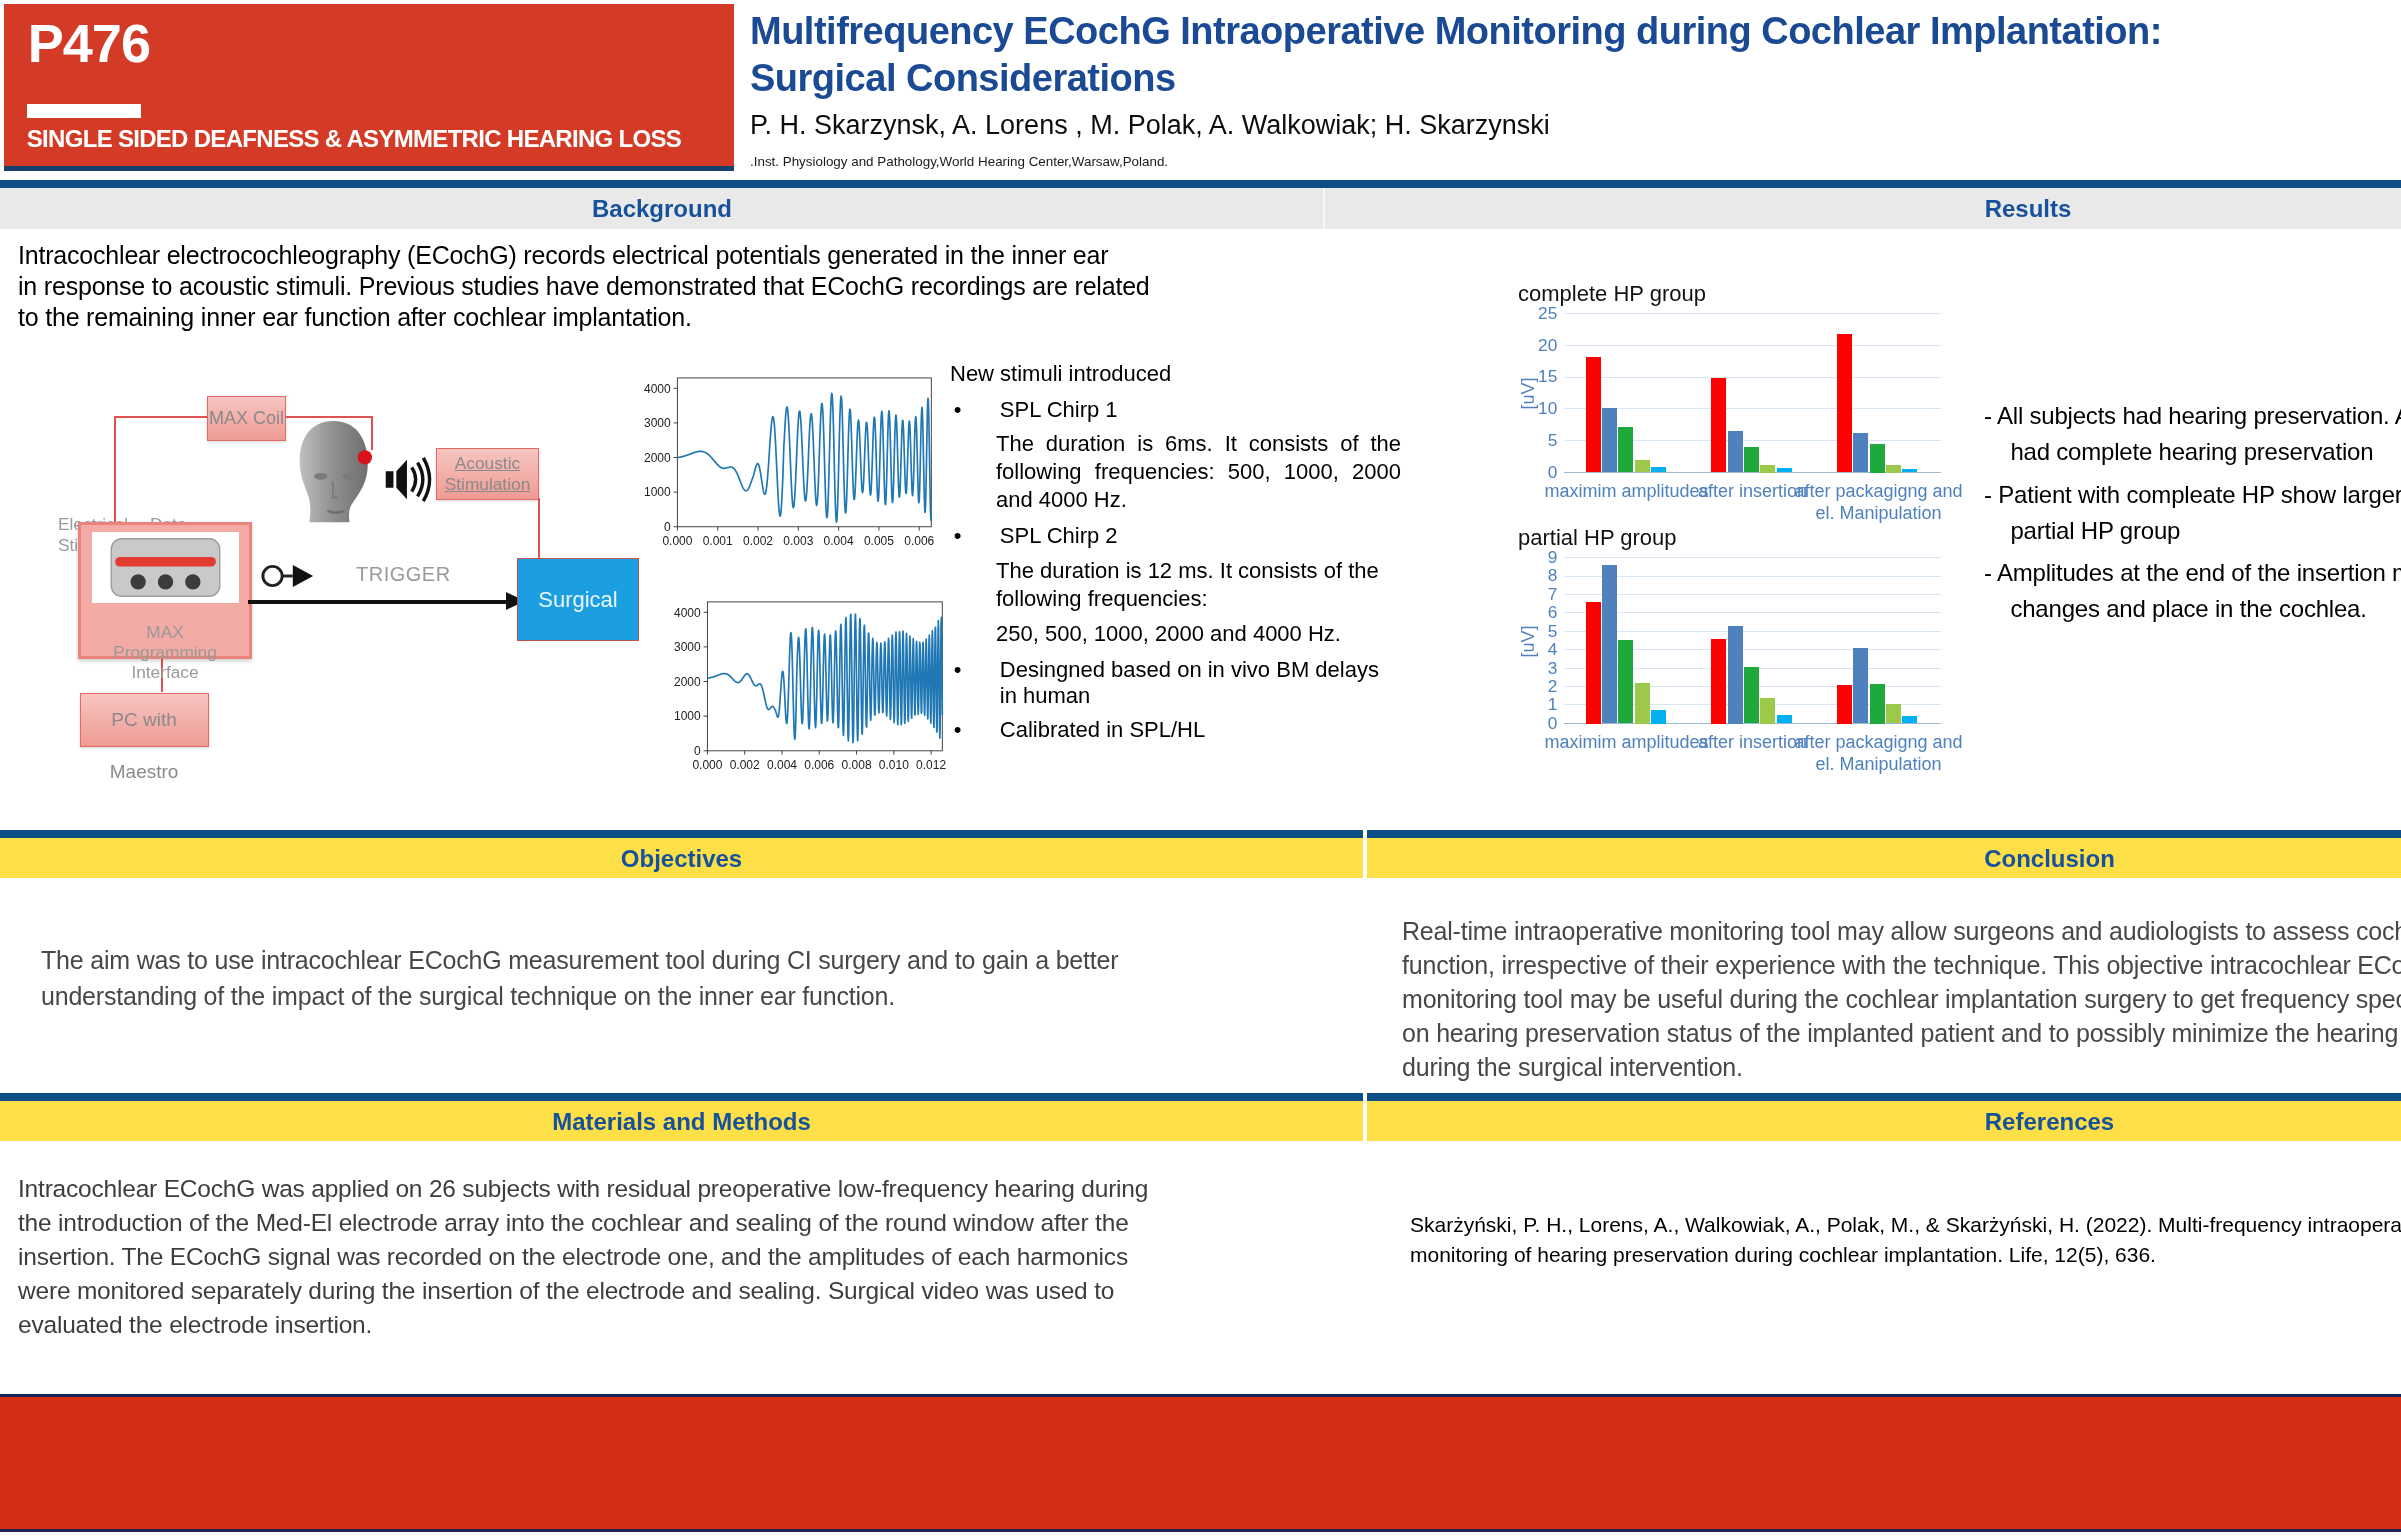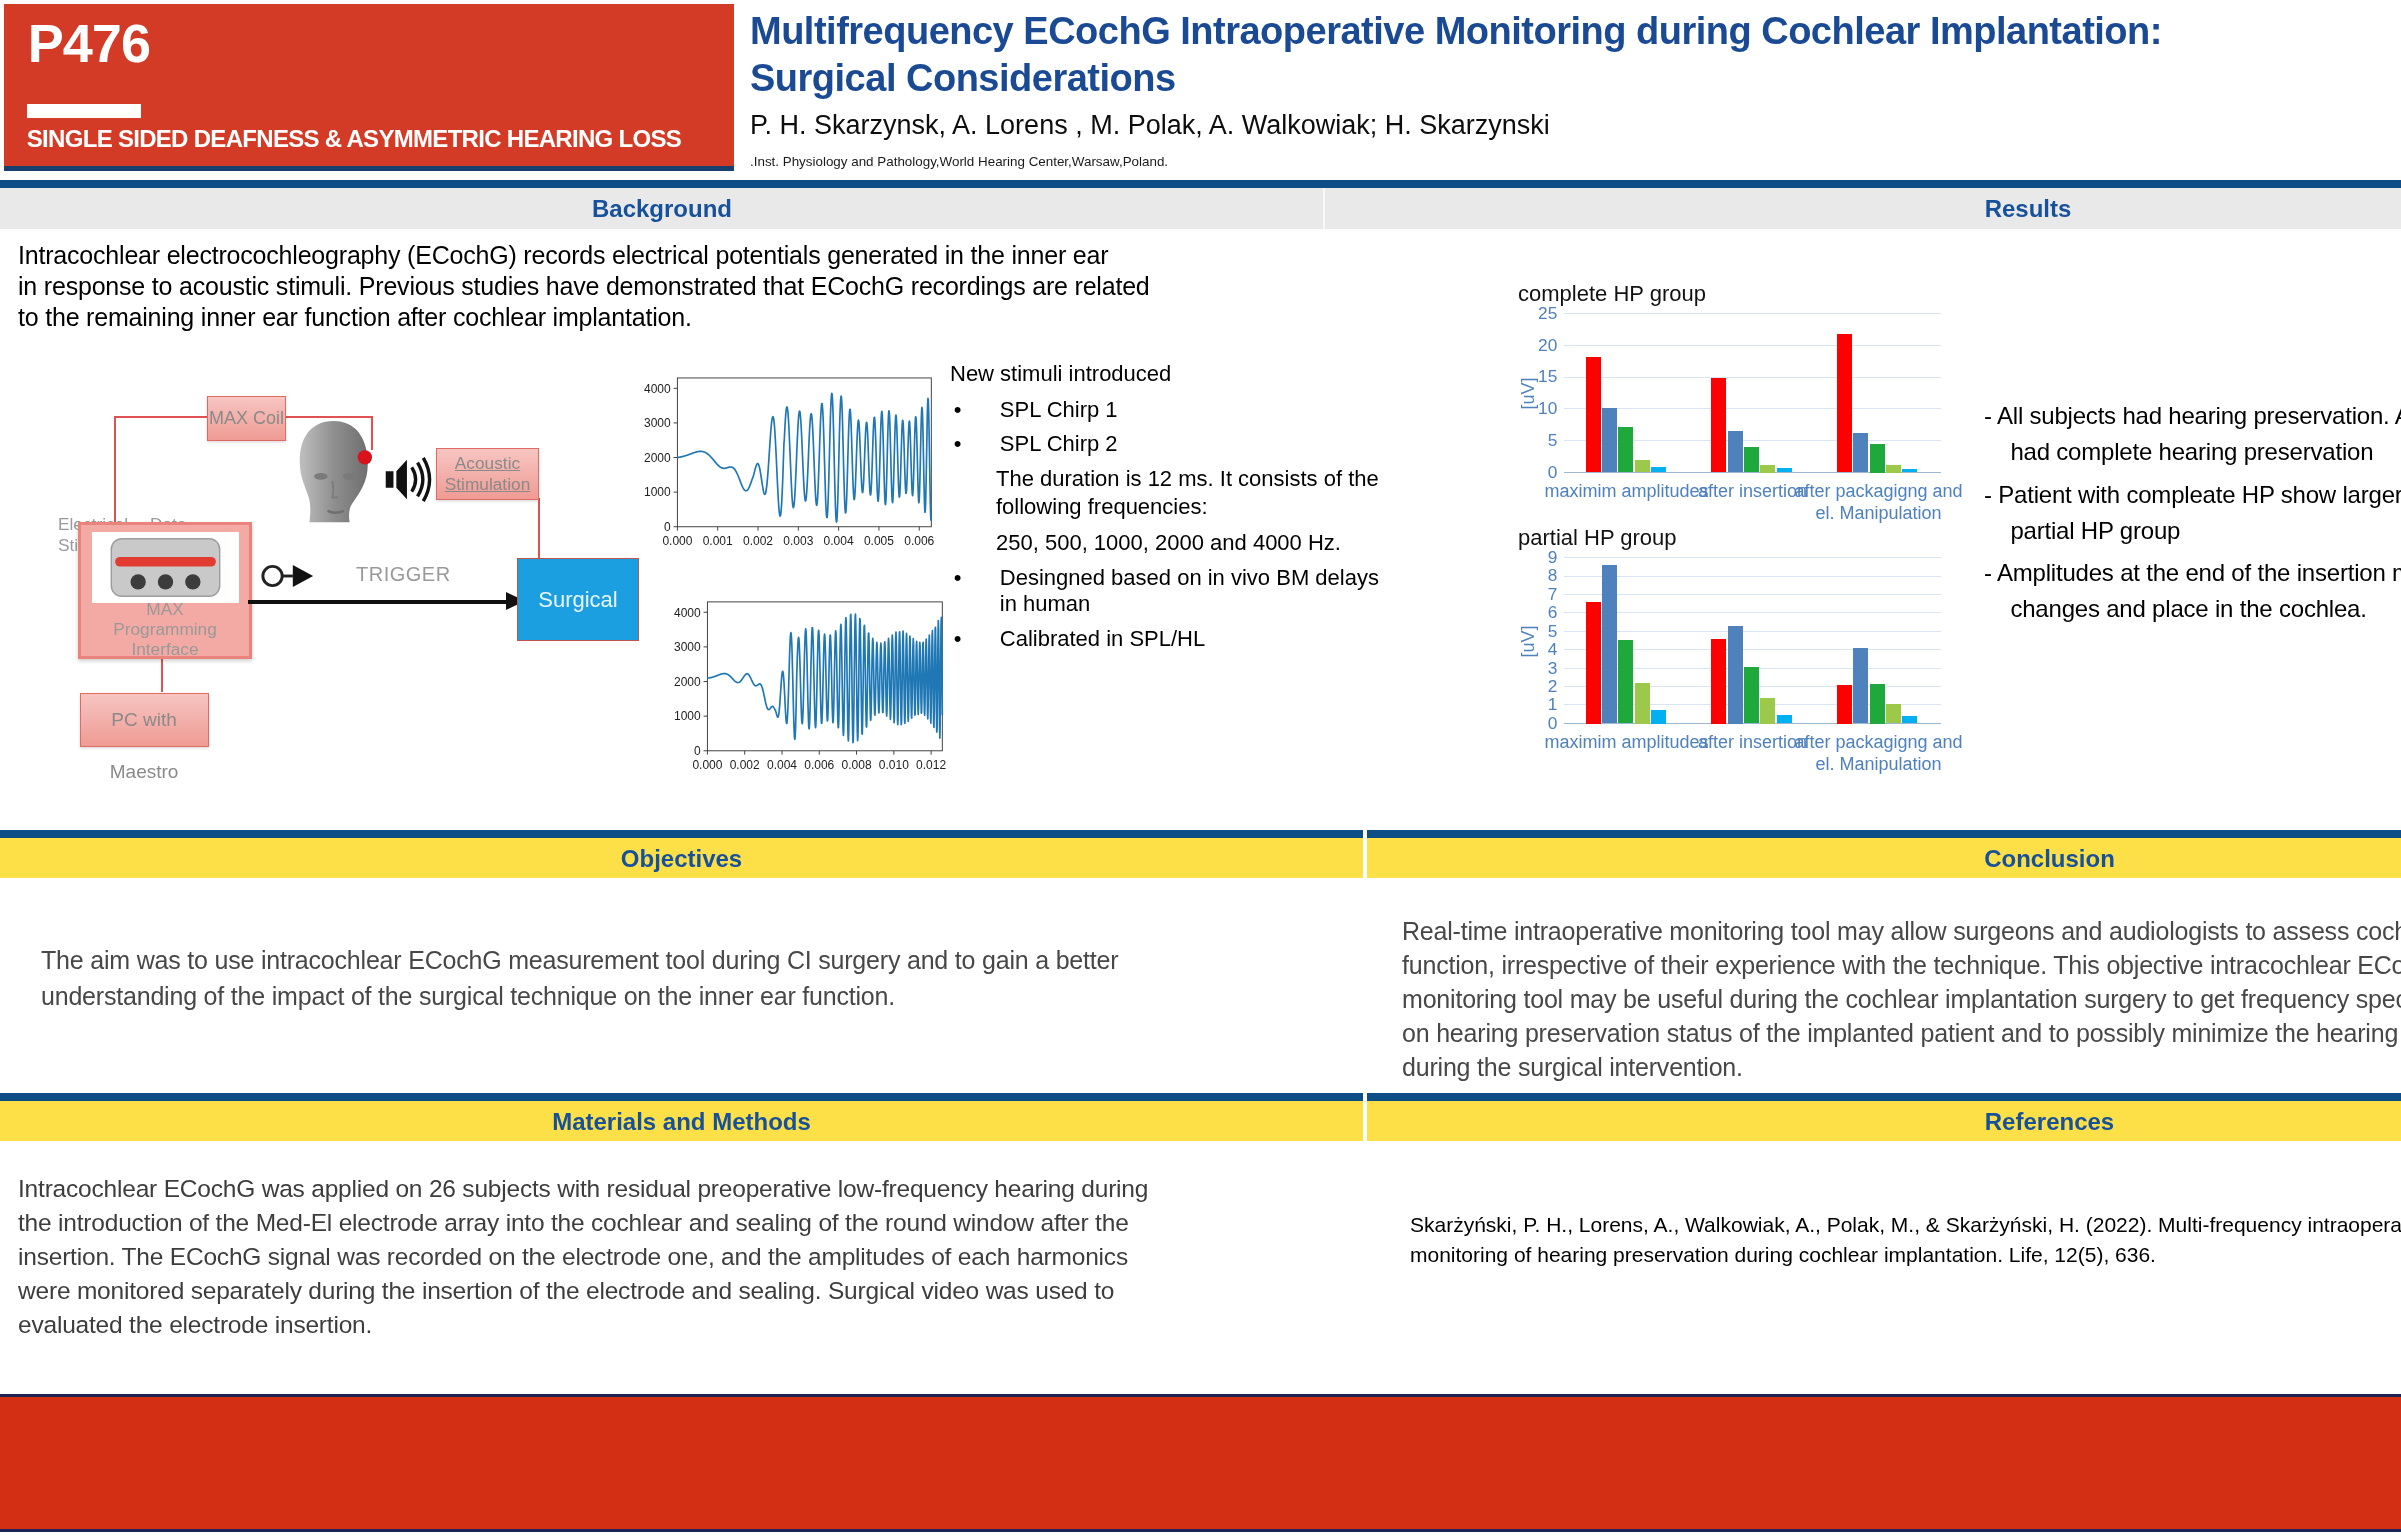--- a/index.html
+++ b/index.html
@@ -40,21 +40,21 @@
 
   
   .diagram{left:58px;top:372px;width:605px;height:384px;}
   .dbox{position:absolute;background:linear-gradient(#f7c5c1,#ef9b94);border:1.4px solid #e06a64;
         color:#8a8a8a;text-align:center;box-shadow:0 1.9px 2.9px rgba(0,0,0,.15);}
   .dbox .lbl{width:100%;}
   .redline{position:absolute;background:#e05252;}
   .dlabel{position:absolute;color:#9a9a9a;font-size:17.3px;line-height:21px;}
   .mpi{left:20px;top:150px;width:168px;height:131px;background:#f3aaa4;border:3.4px solid #ea837c;position:absolute;box-shadow:0 2.4px 3.8px rgba(0,0,0,.2);}
   .mpi-screen{position:absolute;left:10.6px;top:6.7px;width:147px;height:71px;background:#fff;}
-  .mpi-lbl{position:absolute;left:0;top:74px;width:100%;text-align:center;color:#999;font-size:17.3px;line-height:20px;}
+  .mpi-lbl{position:absolute;left:0;top:97px;width:100%;text-align:center;color:#999;font-size:17.3px;line-height:20px;}
   .dataman{left:459px;top:186px;width:120px;height:81px;background:#1b9fe0;border:1px solid #c2524c;position:absolute;
            color:#eaf6ff;font-size:22px;text-align:center;line-height:81px;}
   .blackarrow{position:absolute;left:190px;top:228px;width:259px;height:4.3px;background:#111;}
   .blackarrow:after{content:"";position:absolute;right:-18px;top:-7.7px;border-left:19px solid #111;
            border-top:9.6px solid transparent;border-bottom:9.6px solid transparent;}
   .pcbox{left:21.6px;top:321px;width:127px;height:52px;position:absolute;font-size:19px;line-height:52px;}
 
   
   .stimuli{left:950px;top:361px;width:451px;color:#000;}
   .stim-head{font-size:22px;margin-bottom:9.6px;}
@@ -238,20 +238,21 @@
     </svg></div>
 
 <div class="abs stimuli">
   <div class="stim-head">New stimuli introduced</div>
   <div id="stim-items">
       <div class="stim-item">
         <div class="stim-label-row">
           <span class="stim-bullet">•</span>
           <span>SPL Chirp 1</span>
         </div>
+        <div class="stim-detail">The duration is 6ms. It consists of the following frequencies: 500, 1000, 2000 and 4000 Hz.</div>
       </div>
       <div class="stim-item">
         <div class="stim-label-row">
           <span class="stim-bullet">•</span>
           <span>SPL Chirp 2</span>
         </div>
         <div class="stim-detail nojust">The duration is 12 ms. It consists of the following frequencies:</div>
         <div class="stim-detail nojust">250, 500, 1000, 2000 and 4000 Hz.</div>
       </div>
       <div class="stim-item">

